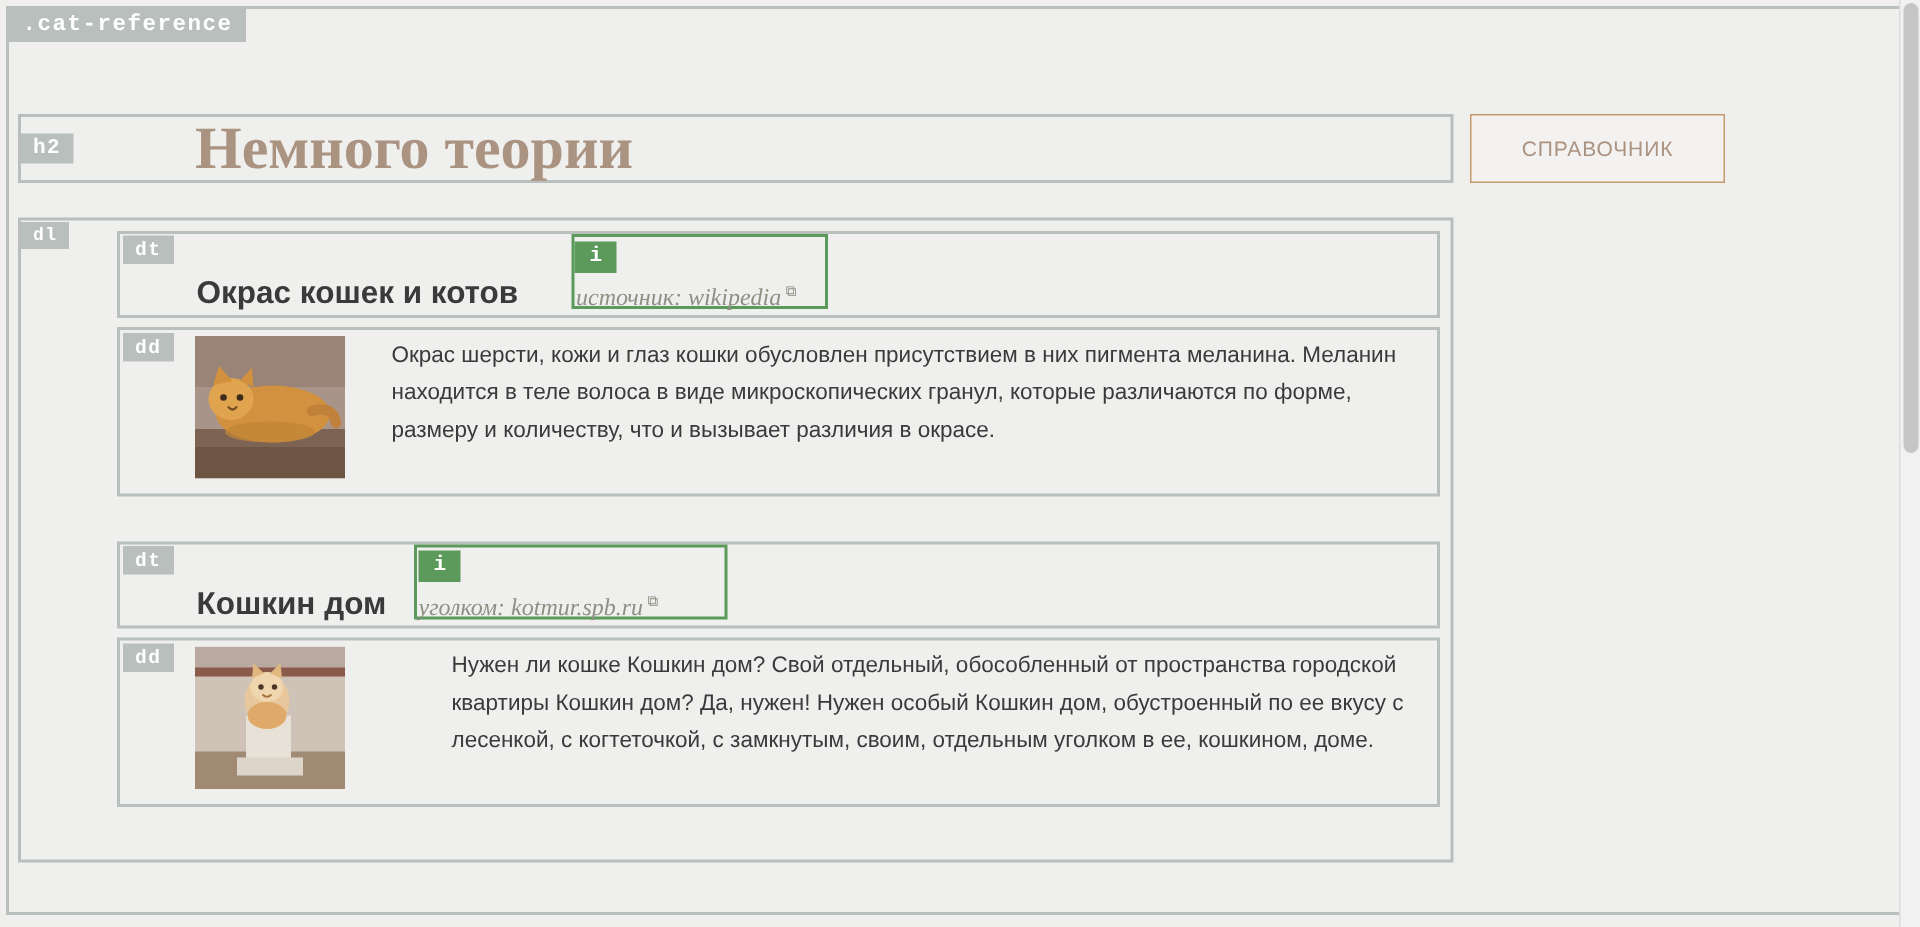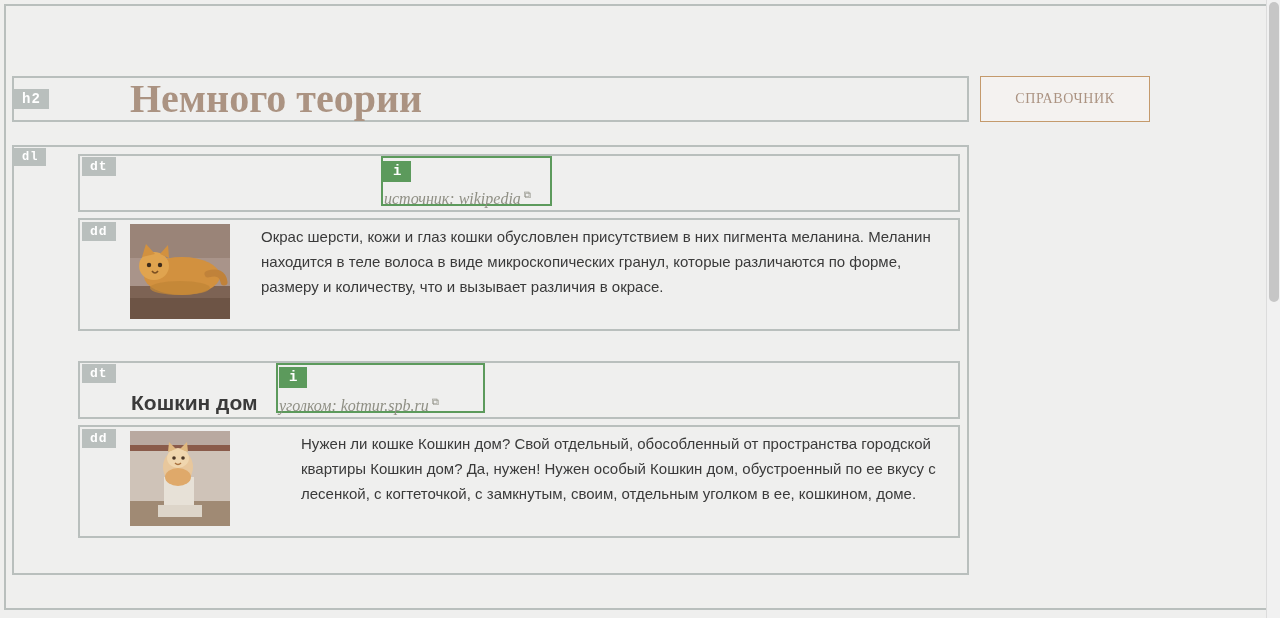--- a/index.html
+++ b/index.html
@@ -66,21 +66,20 @@
     width: 170px; height: 46px;
     border: 1px solid #c49a6c;
     background: #f4f2f0;
     color: #ab9382;
     font-size: 14px;
     letter-spacing: 0.6px;
     display: flex;
     align-items: center;
     justify-content: center;
     cursor: pointer;
-    font-family: Liberation Serif, serif;
   }
 
   
   .dl-block {
     position: absolute;
     left: 12px; top: 145px;
     width: 957px; height: 430px;
     border: 2px solid #b9bfbd;
     background: #efefee;
   }
@@ -195,32 +194,34 @@
     background: #c6c6c6;
     border-radius: 5px;
   }
 </style>
 </head>
 <body>
 
 <div class="page">
 
   <div class="section-outline"></div>
+  <div class="tag-label tag-section">.cat-reference</div>
 
   <div class="h2-block"></div>
   <div class="tag-label tag-h2">h2</div>
   <div class="h2-title">Немного теории</div>
 
   <div class="ref-button">СПРАВОЧНИК</div>
 
   <div class="dl-block"></div>
   <div class="tag-label tag-dl">dl</div>
 
   <div class="dt-row one"></div>
   <div class="tag-label tag-dt one">dt</div>
+  <div class="dt-term one">Окрас кошек и котов</div>
   <div class="src-box one"></div>
   <div class="i-badge one">i</div>
   <div class="src-text one">
     <span>источник: wikipedia</span><span class="ext">⧉</span>
   </div>
 
   <div class="dd-row one"></div>
   <div class="tag-label tag-dd one">dd</div>
   <div class="cat-img one">
     <svg width="100" height="95" viewBox="0 0 100 95" xmlns="http://www.w3.org/2000/svg">

